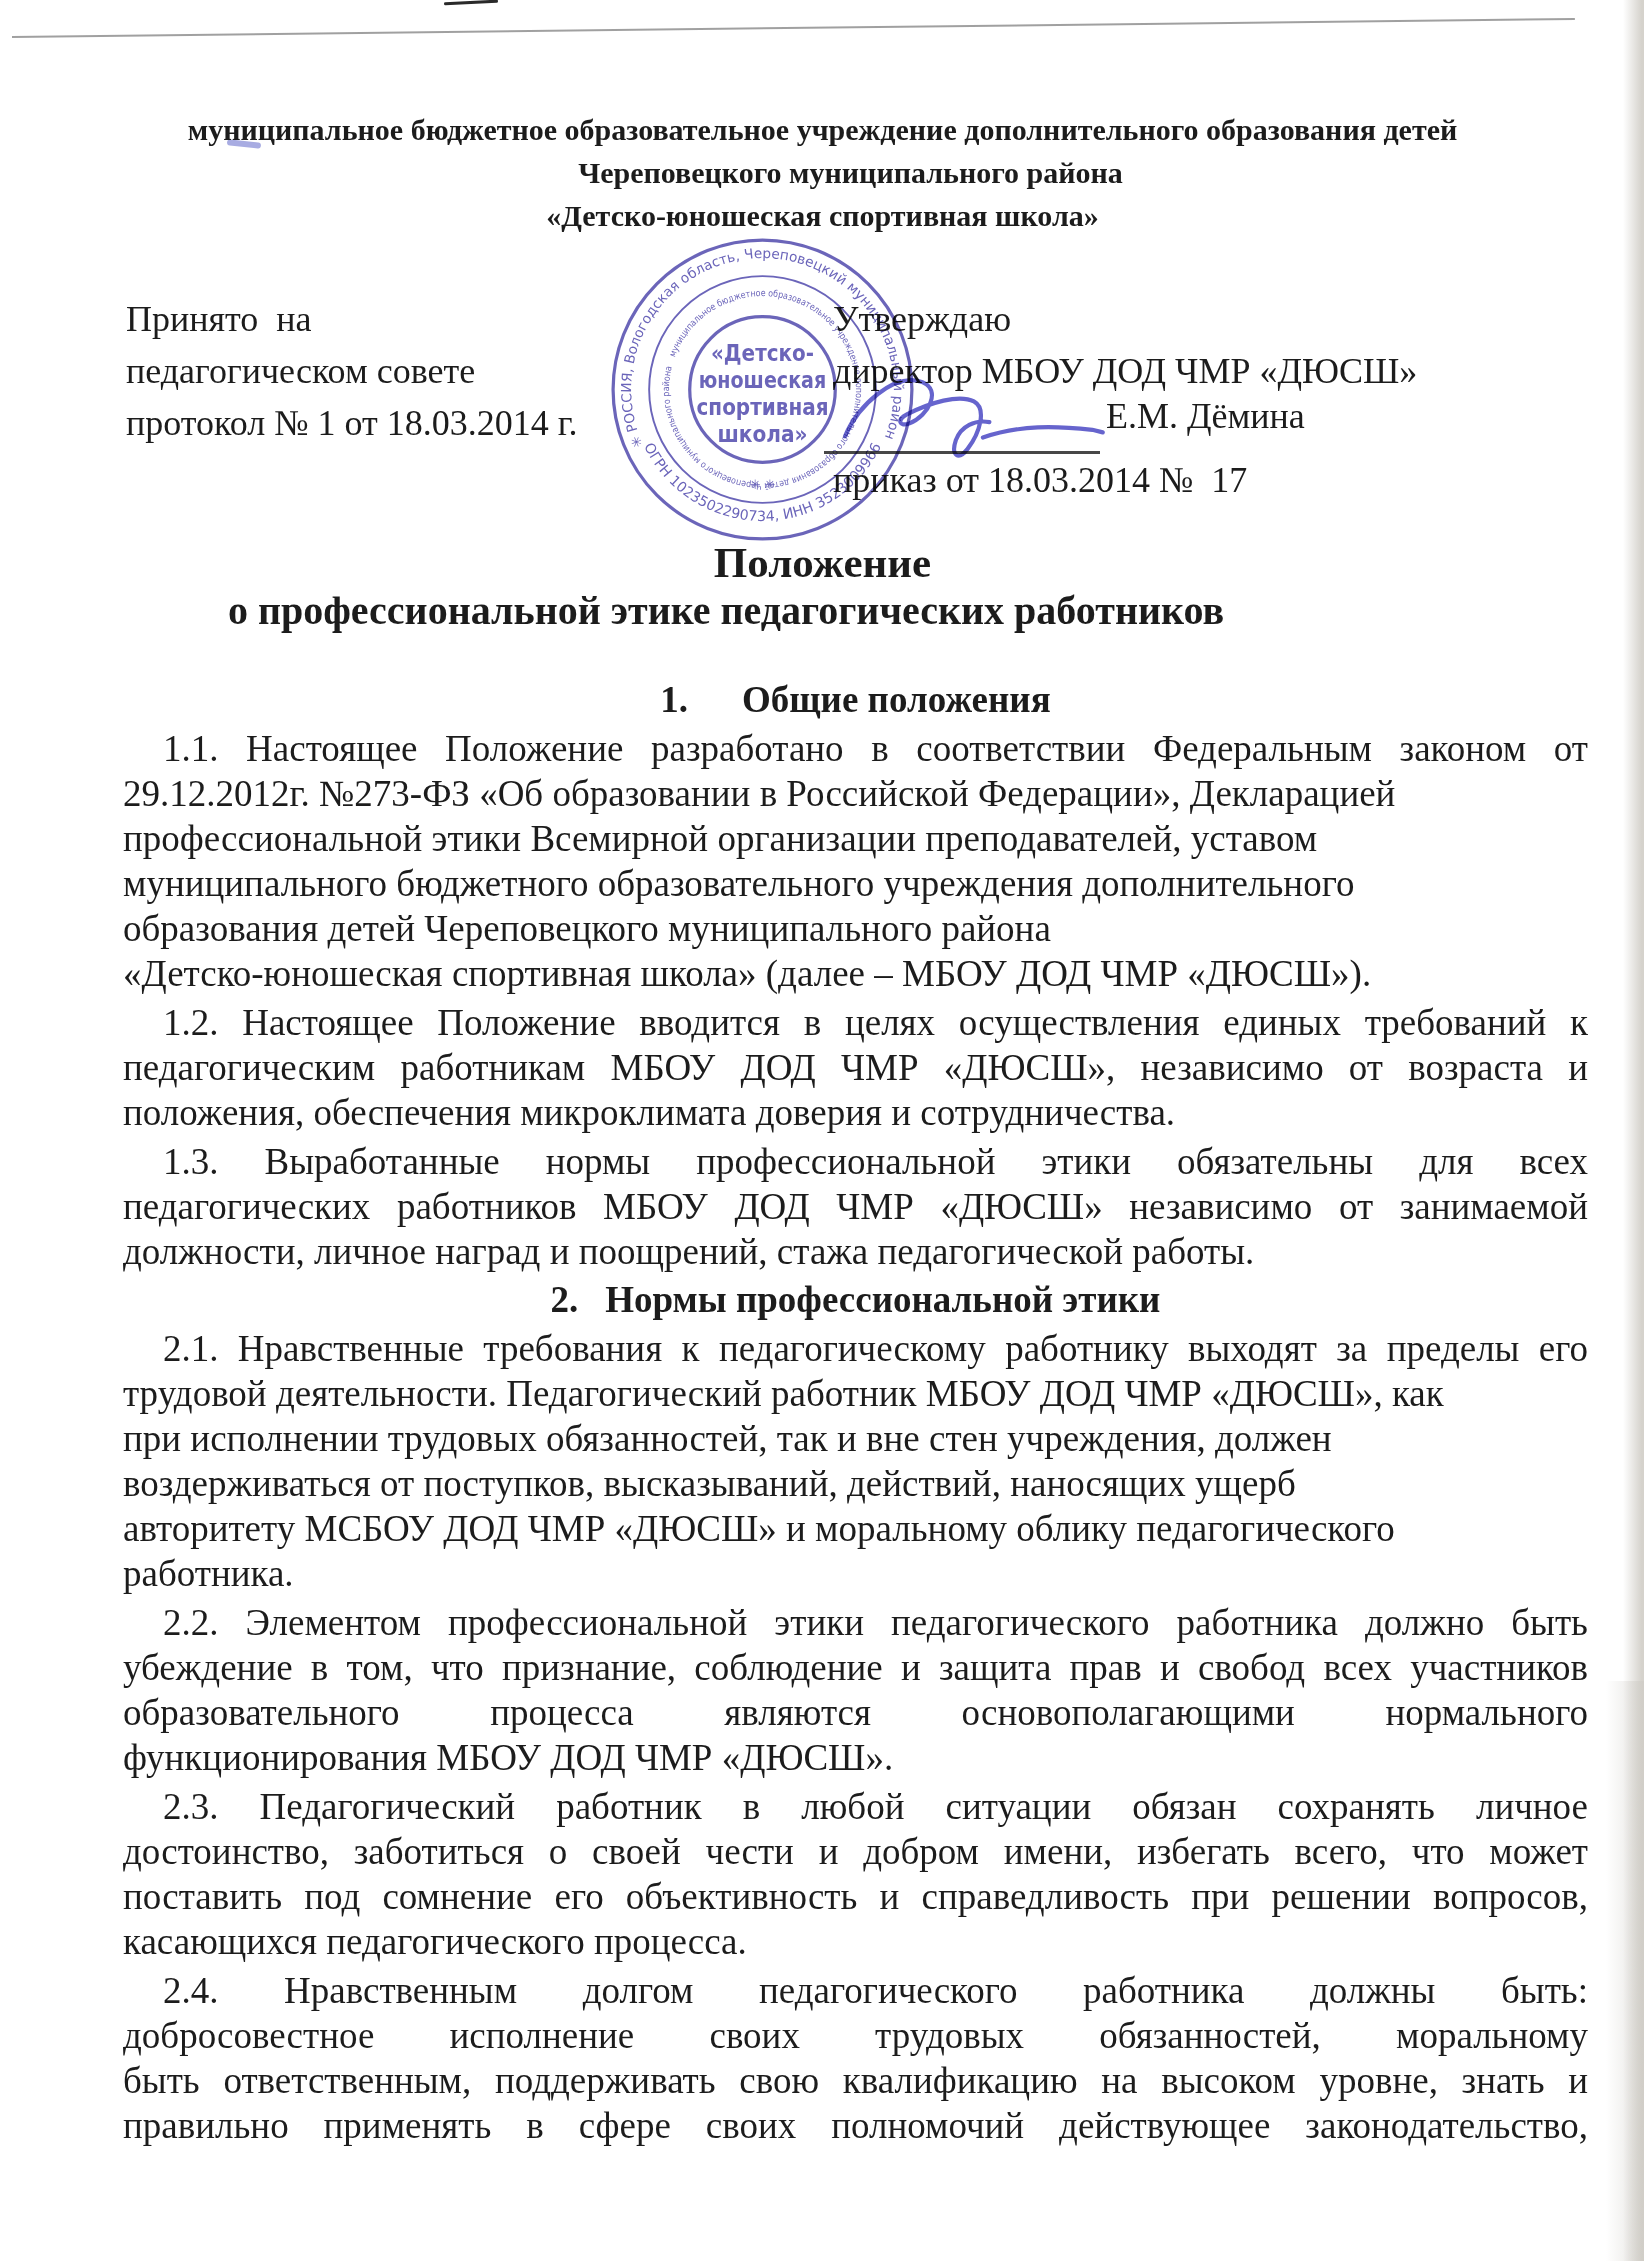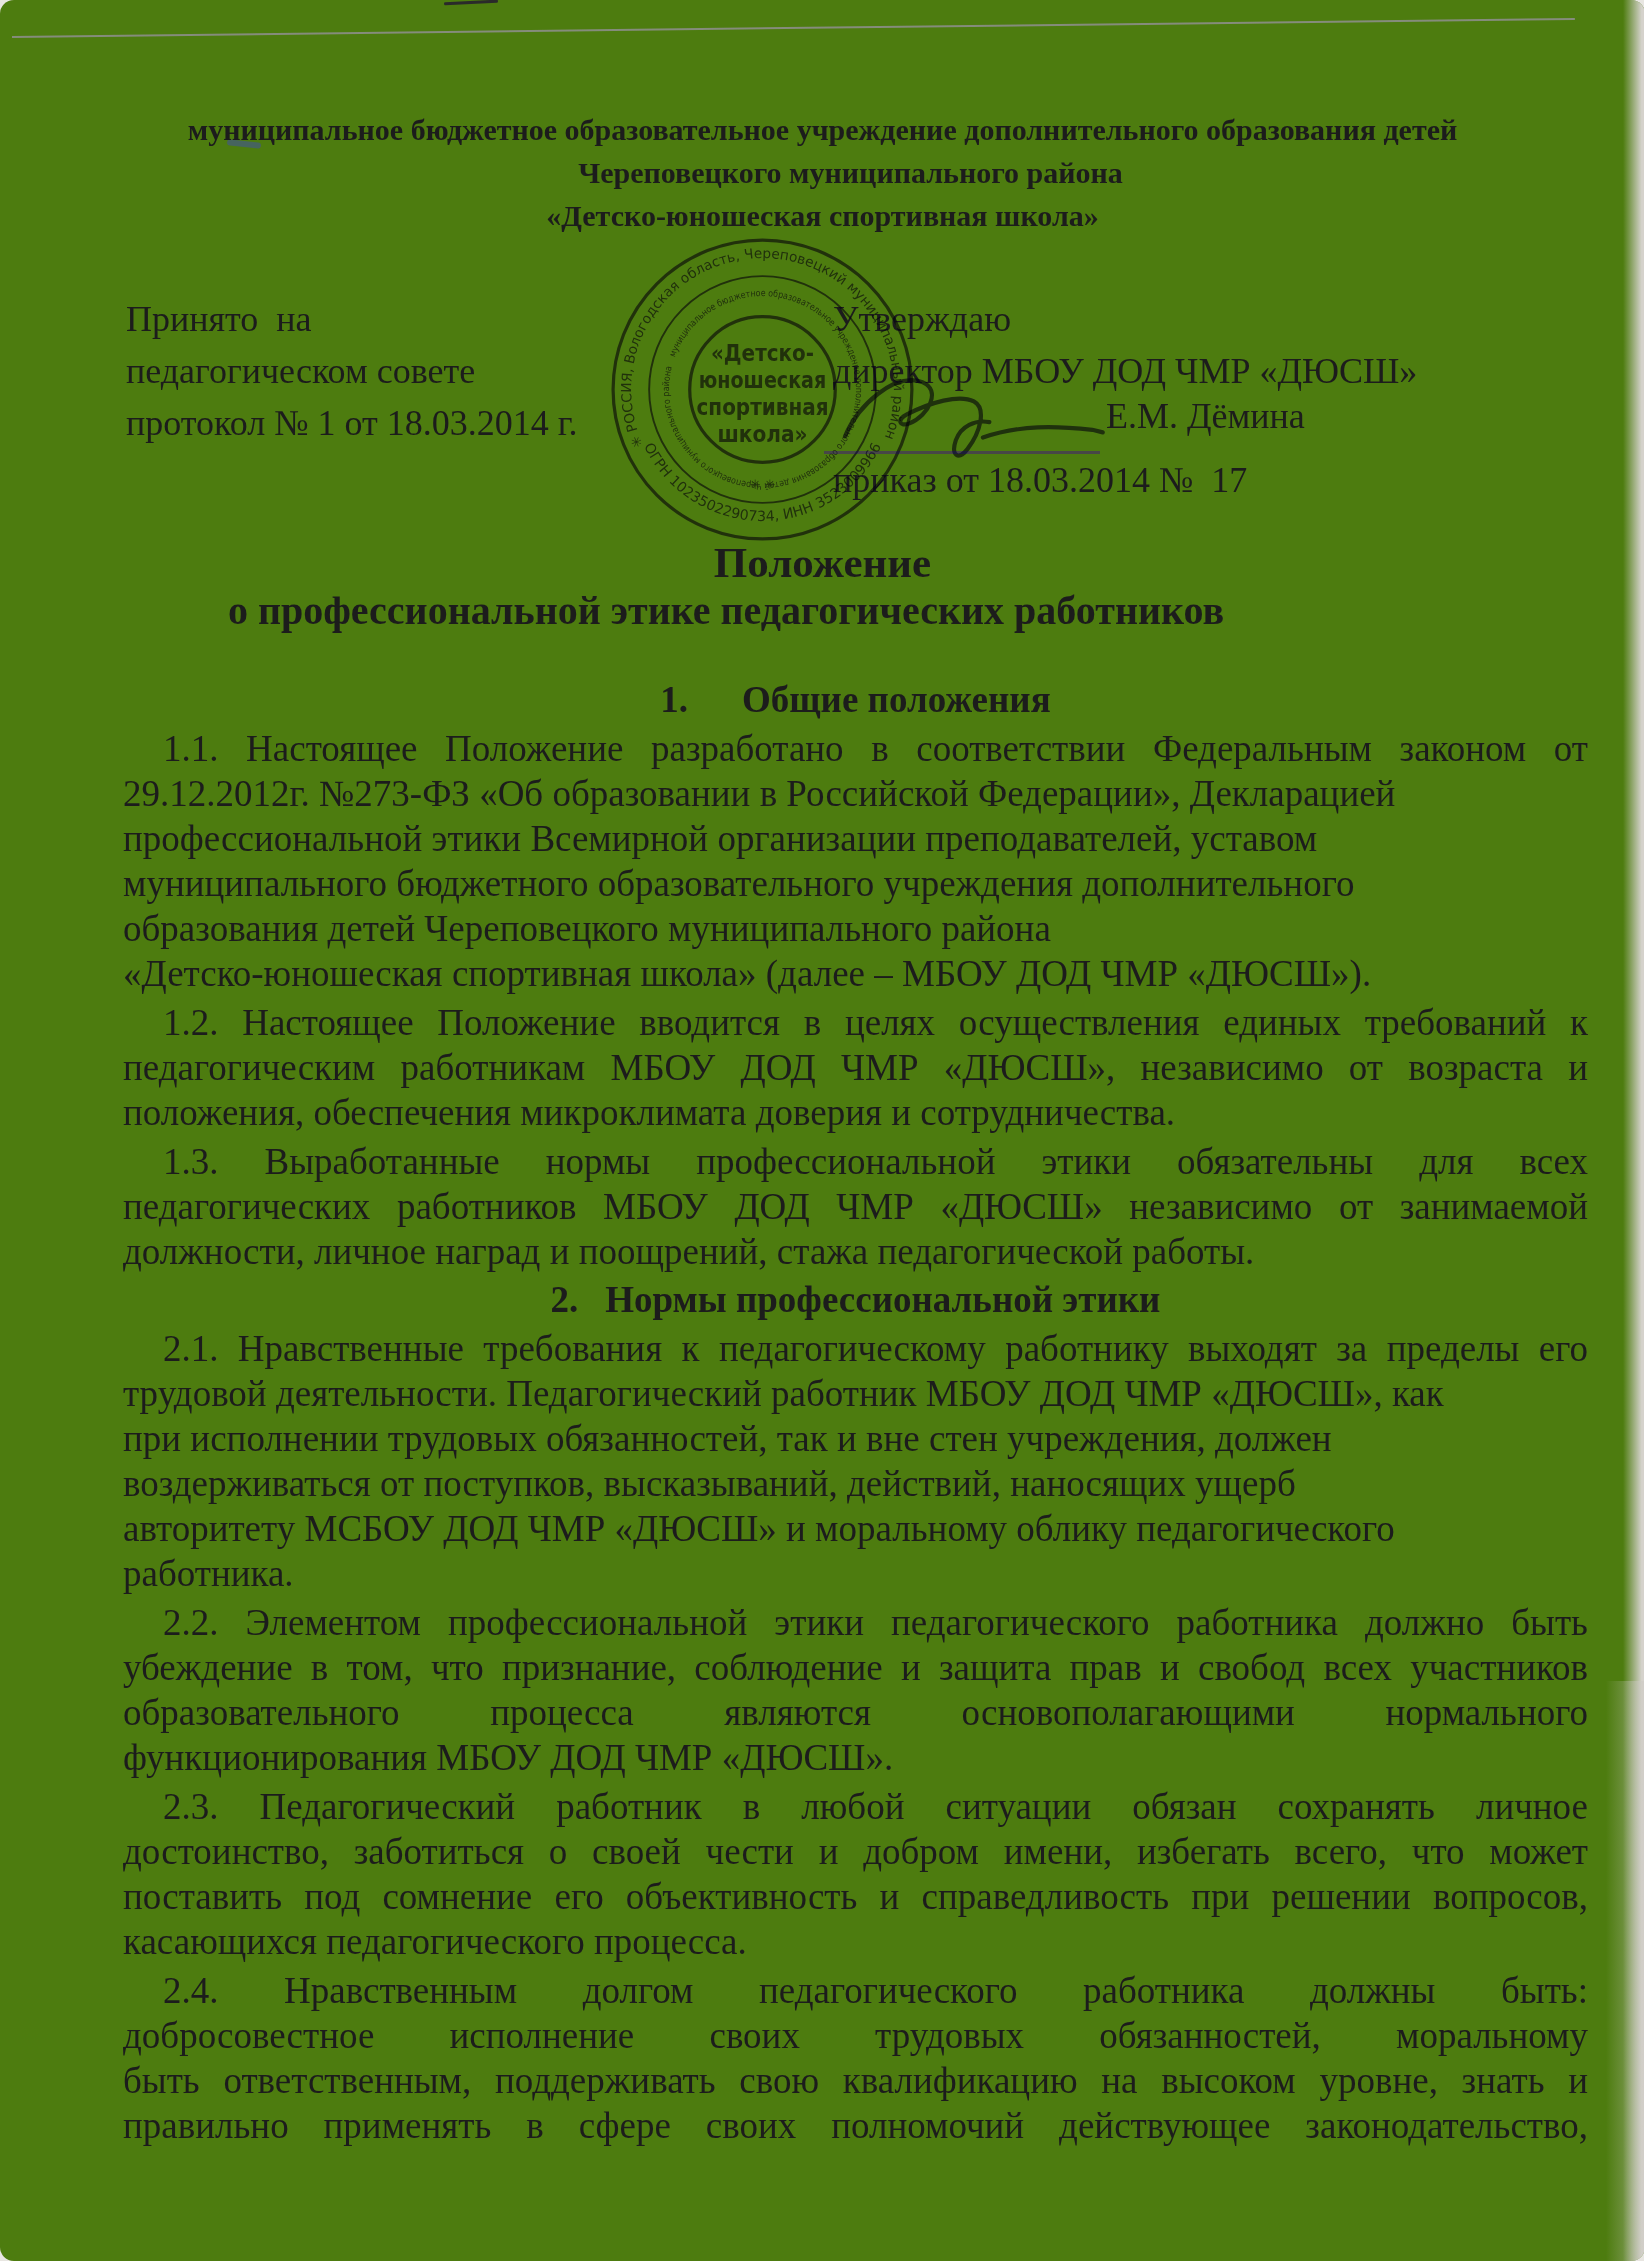--- a/index.html
+++ b/index.html
@@ -4,21 +4,21 @@
 <style>
   html,body{margin:0;padding:0;}
   body{
     width:1645px;height:2261px;
     background:#e8e6e2;
     font-family:"Liberation Serif", serif;
     -webkit-font-smoothing:antialiased;
   }
   .page{
     position:relative;width:1645px;height:2261px;overflow:hidden;
-    background:#4d7c0f;color:#1c1c1c;border-radius:14px;
+    background:#ffffff;color:#1c1c1c;
   }
   
   .scan-topline{position:absolute;left:11.6px;top:36px;width:1563px;height:1.9px;background:#8f8f8f;transform:rotate(-0.66deg);transform-origin:left center;opacity:.85;}
   .scan-topdash{position:absolute;left:444px;top:1.3px;width:54px;height:3.2px;background:#2a2a2a;transform:rotate(-3deg);border-radius:1.3px;}
   .scan-rightedge{position:absolute;right:0;top:0;width:22px;height:100%;background:linear-gradient(to right, rgba(214,211,205,0), #d5d2cc 85%);}
   .scan-rightedge2{position:absolute;right:0;bottom:0;width:39px;height:580px;background:linear-gradient(to left, rgba(205,202,196,.55), rgba(205,202,196,0));}
   .pen-mark{position:absolute;left:227px;top:141px;width:34px;height:5.8px;background:rgba(62,70,190,.45);border-radius:3.9px;transform:rotate(6deg);}
   
   .hdr{position:absolute;left:0;width:1645px;text-align:center;font-weight:bold;font-size:30px;line-height:37px;white-space:pre;}
   .hdr1{top:111px;} .hdr2{top:154px;padding-left:28px;} .hdr3{top:197px;}

